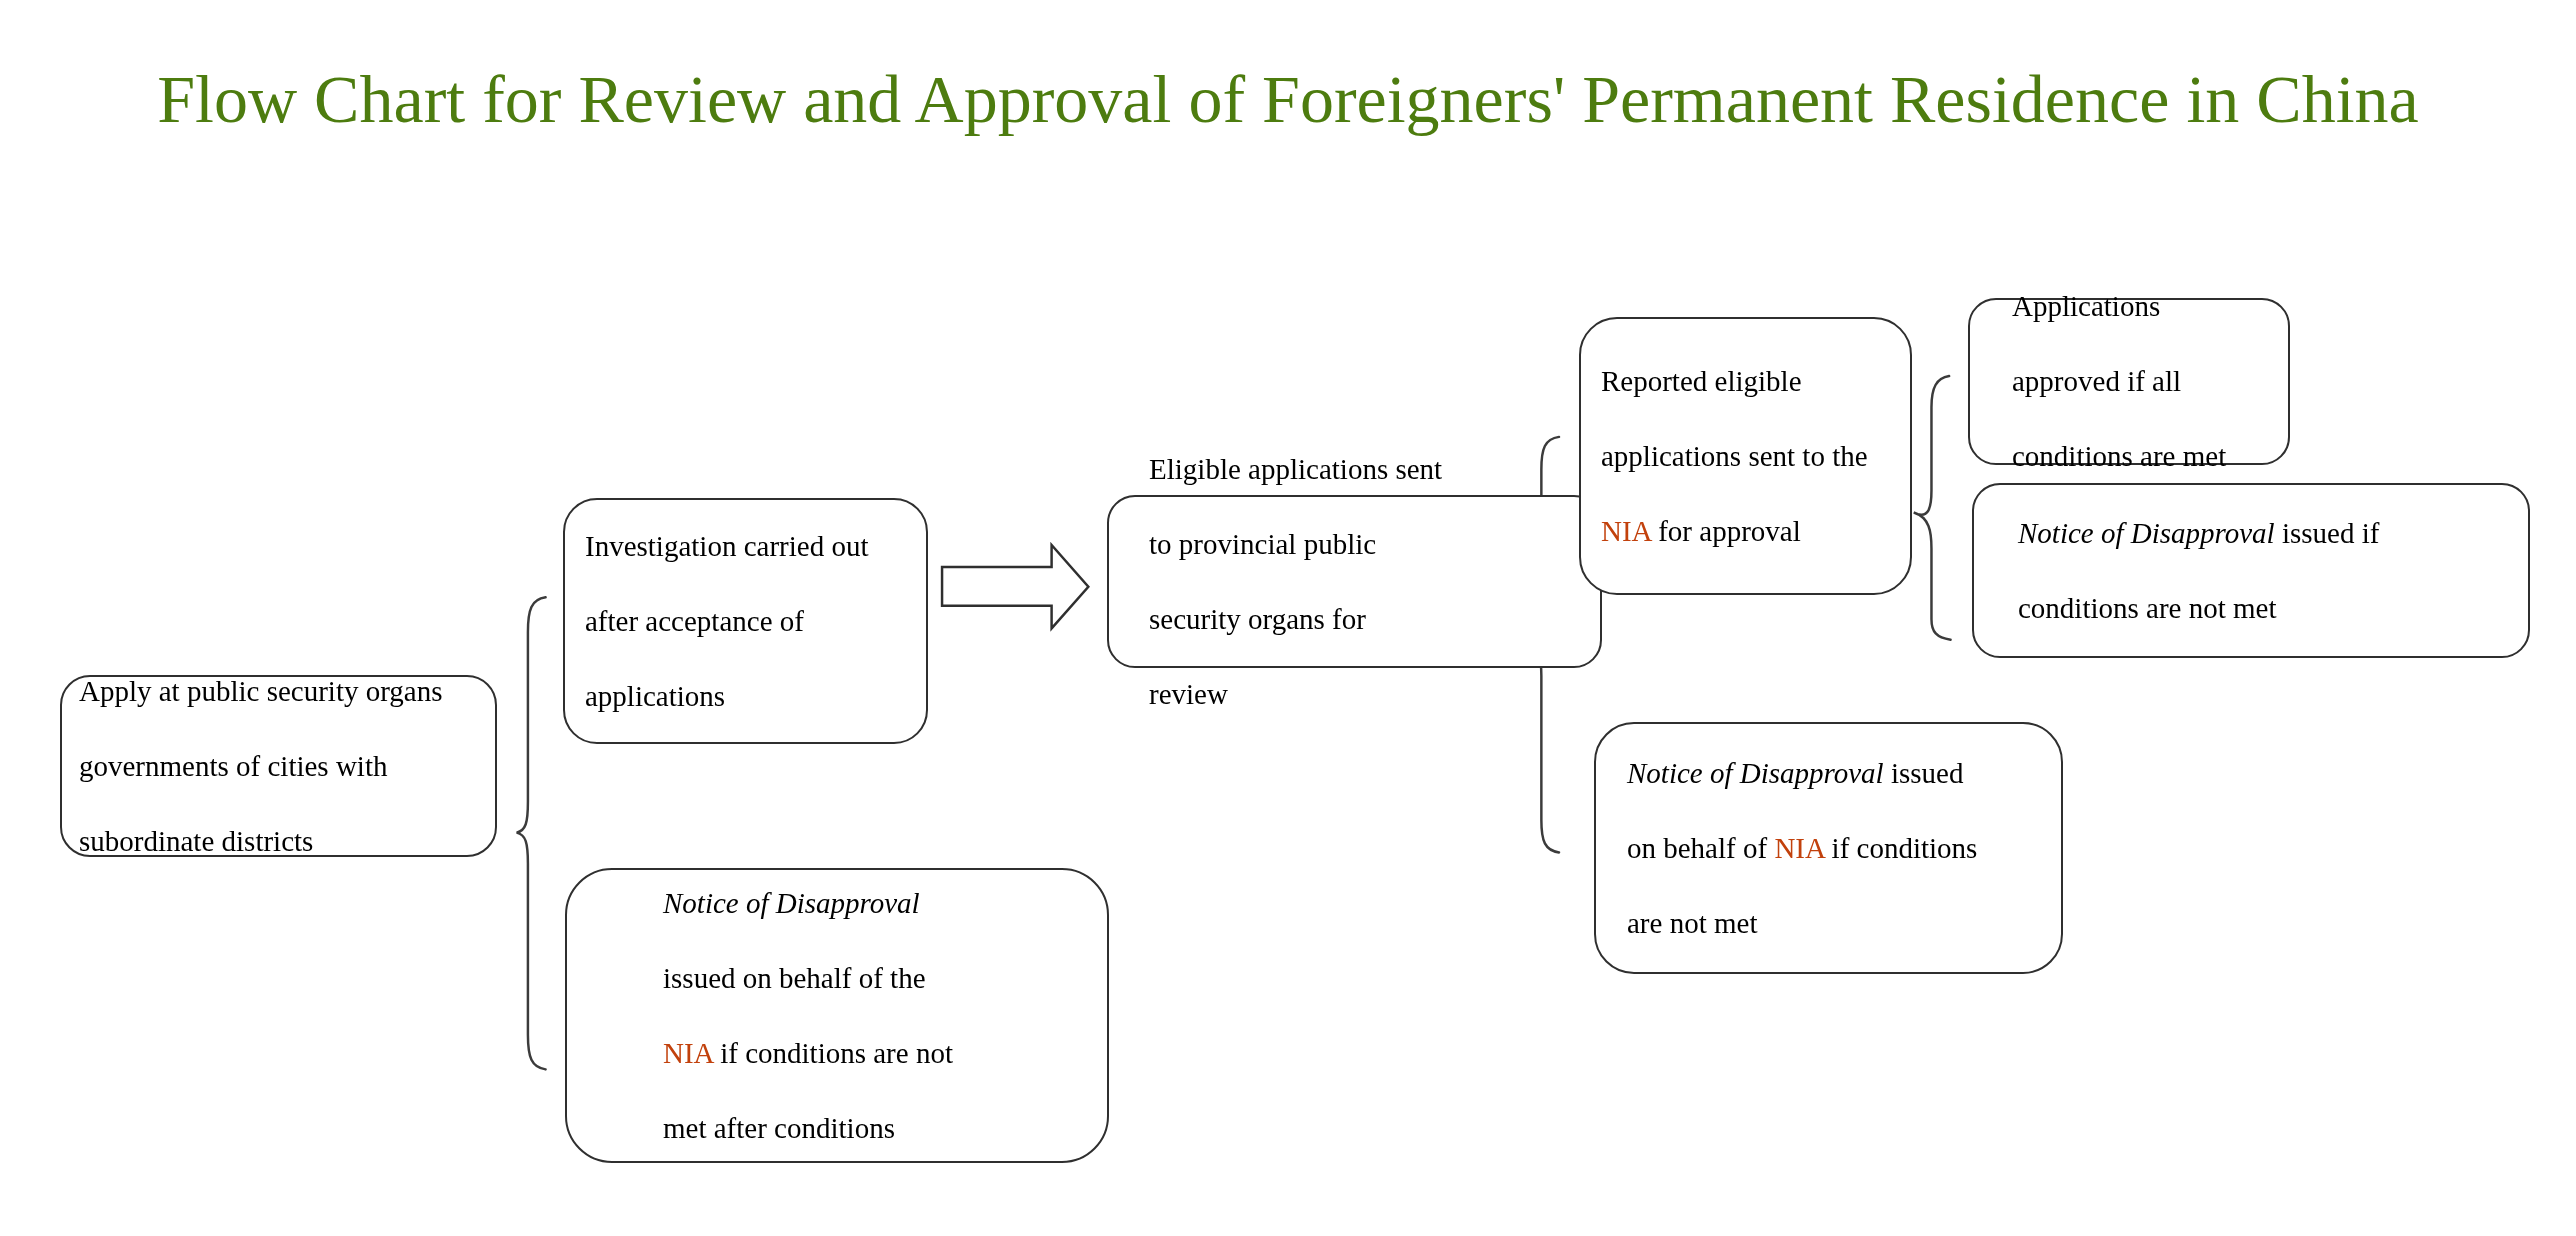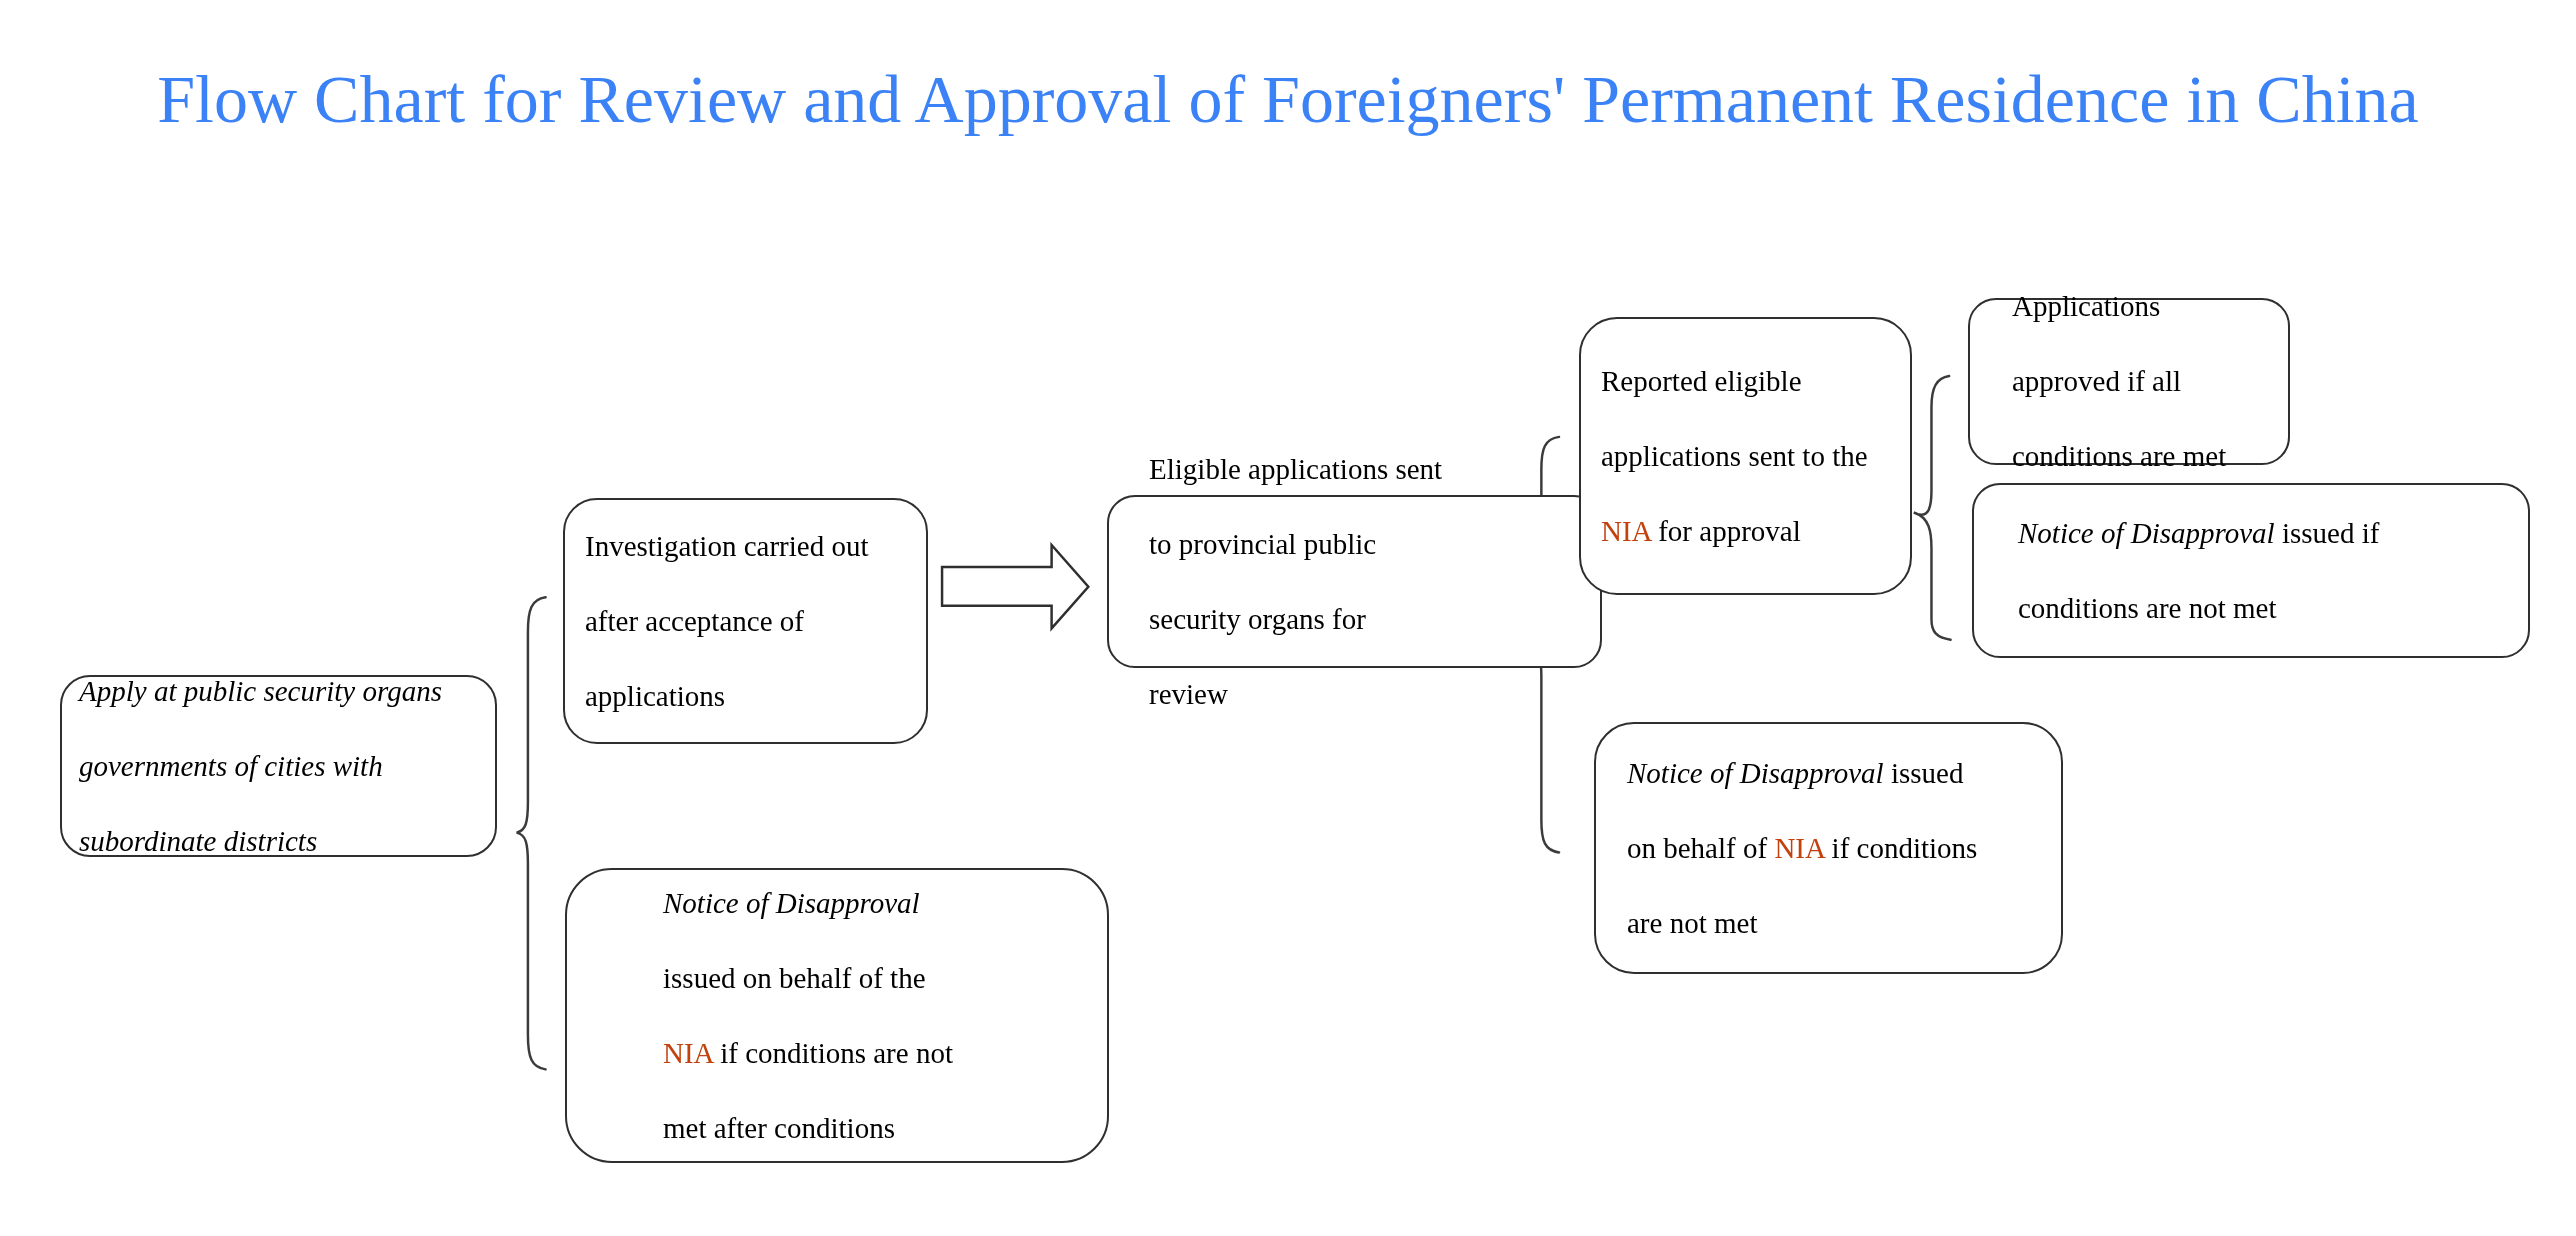--- a/index.html
+++ b/index.html
@@ -1,28 +1,28 @@
 <!DOCTYPE html>
 <html style="font-size:11.3px"><head>
 <meta charset="utf-8">
 <style>
   html,body{margin:0;padding:0;background:#ffffff;}
   body{width:2576px;height:1237px;position:relative;overflow:hidden;
        font-family:"Liberation Serif", "DejaVu Serif", serif;color:#000;}
   .canvas{position:absolute;left:0;top:0;width:2576px;height:1237px;}
   .title{position:absolute;top:62px;left:0;width:2576px;text-align:center;
-         font-size:68px;line-height:1.1;color:#3b82f6;white-space:nowrap;}
+         font-size:68px;line-height:1.1;color:#4d7c0f;white-space:nowrap;}
   .connector-layer{position:absolute;left:0;top:0;width:2576px;height:1237px;}
   .fbox{position:absolute;box-sizing:border-box;background:#fff;
         border:2.5px solid #2f2f2f;display:flex;flex-direction:column;
         justify-content:center;font-size:29px;line-height:35px;gap:40px;}
   .fbox .line{display:block;white-space:nowrap;}
   .red{color:#c2410c;}
   .it{font-style:italic;}
-  .box-apply{left:60px;top:675px;width:437px;height:182px;border-radius:30px;padding:0 7px 0 17px;font-style:italic;}
+  .box-apply{left:60px;top:675px;width:437px;height:182px;border-radius:30px;padding:0 7px 0 17px;}
   .box-investigation{left:563px;top:498px;width:365px;height:246px;border-radius:34px;padding:0 5.7px 0 20px;}
   .box-eligible{left:1107px;top:495px;width:495px;height:173px;border-radius:28px;padding:0 14px 0 40px;}
   .box-reported{left:1579px;top:317px;width:333px;height:278px;border-radius:38px;padding:0 5.7px 0 20px;}
   .box-approved{left:1968px;top:298px;width:322px;height:167px;border-radius:28px;padding:0 14px 0 42px;}
   .box-notice-review{left:1972px;top:483px;width:558px;height:175px;border-radius:28px;padding:0 14px 0 44px;}
   .box-notice-approval{left:1594px;top:722px;width:469px;height:252px;border-radius:40px;padding:0 10px 0 31px;}
   .box-notice-acceptance{left:565px;top:868px;width:544px;height:295px;border-radius:47px;padding:0 71px 0 96px;}
 </style>
 </head>
 <body>

